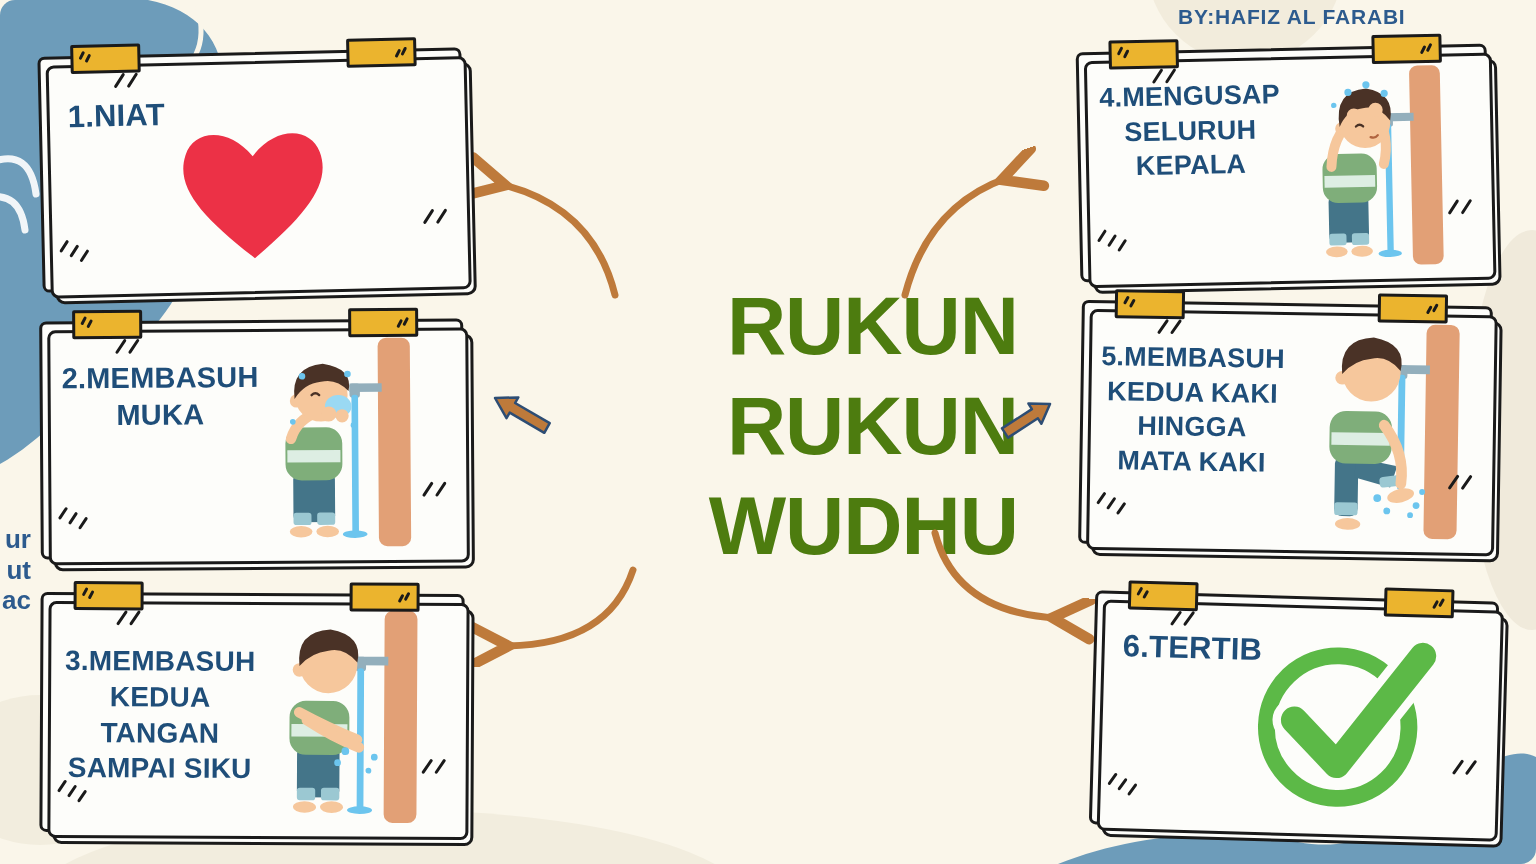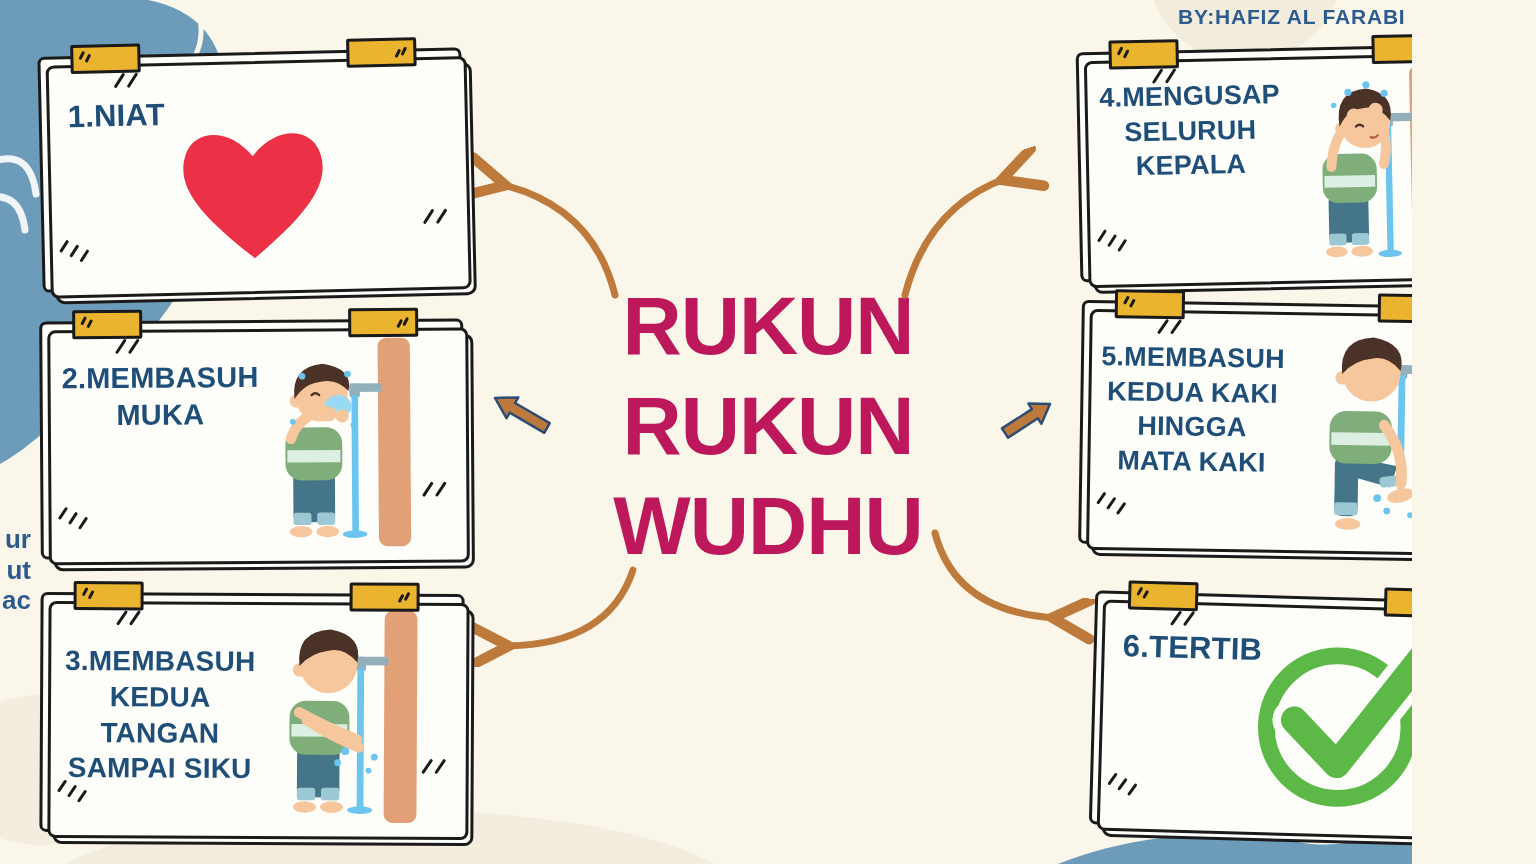--- a/index.html
+++ b/index.html
@@ -1,29 +1,29 @@
 <!DOCTYPE html>
 <html><head>
 <meta charset="utf-8">
 <style>
   html,body{margin:0;padding:0;}
   body{width:1536px;height:864px;overflow:hidden;background:#FAF6EA;
        font-family:"Liberation Sans","DejaVu Sans",sans-serif;}
-  .stage{position:relative;width:1412px;height:864px;overflow:hidden;}
+  .stage{position:relative;width:1536px;height:864px;overflow:hidden;border-radius:15px;}
 
   
   .bg-layer{position:absolute;inset:0;z-index:0;}
 
   
   .byline{position:absolute;left:1178px;top:5px;z-index:3;
           font-size:21px;font-weight:bold;color:#2D5B8E;letter-spacing:.8px;}
 
   
   .main-title{position:absolute;left:518px;top:276px;width:500px;z-index:1;
-              text-align:center;font-size:82px;font-weight:bold;color:#be185d;
+              text-align:right;font-size:82px;font-weight:bold;color:#4d7c0f;
               line-height:1.22;letter-spacing:-1px;white-space:pre-line;}
 
   
   .edge-frag{position:absolute;left:2px;top:524px;z-index:1;font-size:26px;
              font-weight:bold;color:#2D5B8E;line-height:1.18;white-space:pre-line;text-align:right;}
 
   
   .card{position:absolute;background:#FDFDFA;border:3px solid #1a1a1a;
         border-radius:7px;z-index:2;}
   .card::before{content:'';position:absolute;z-index:-1;background:#FDFDFA;

